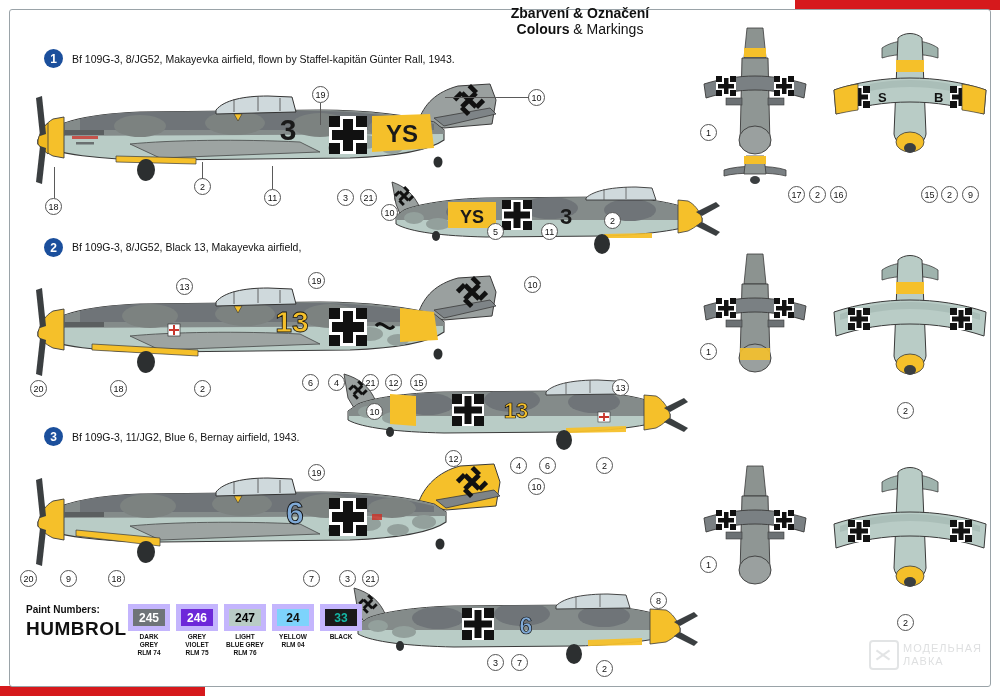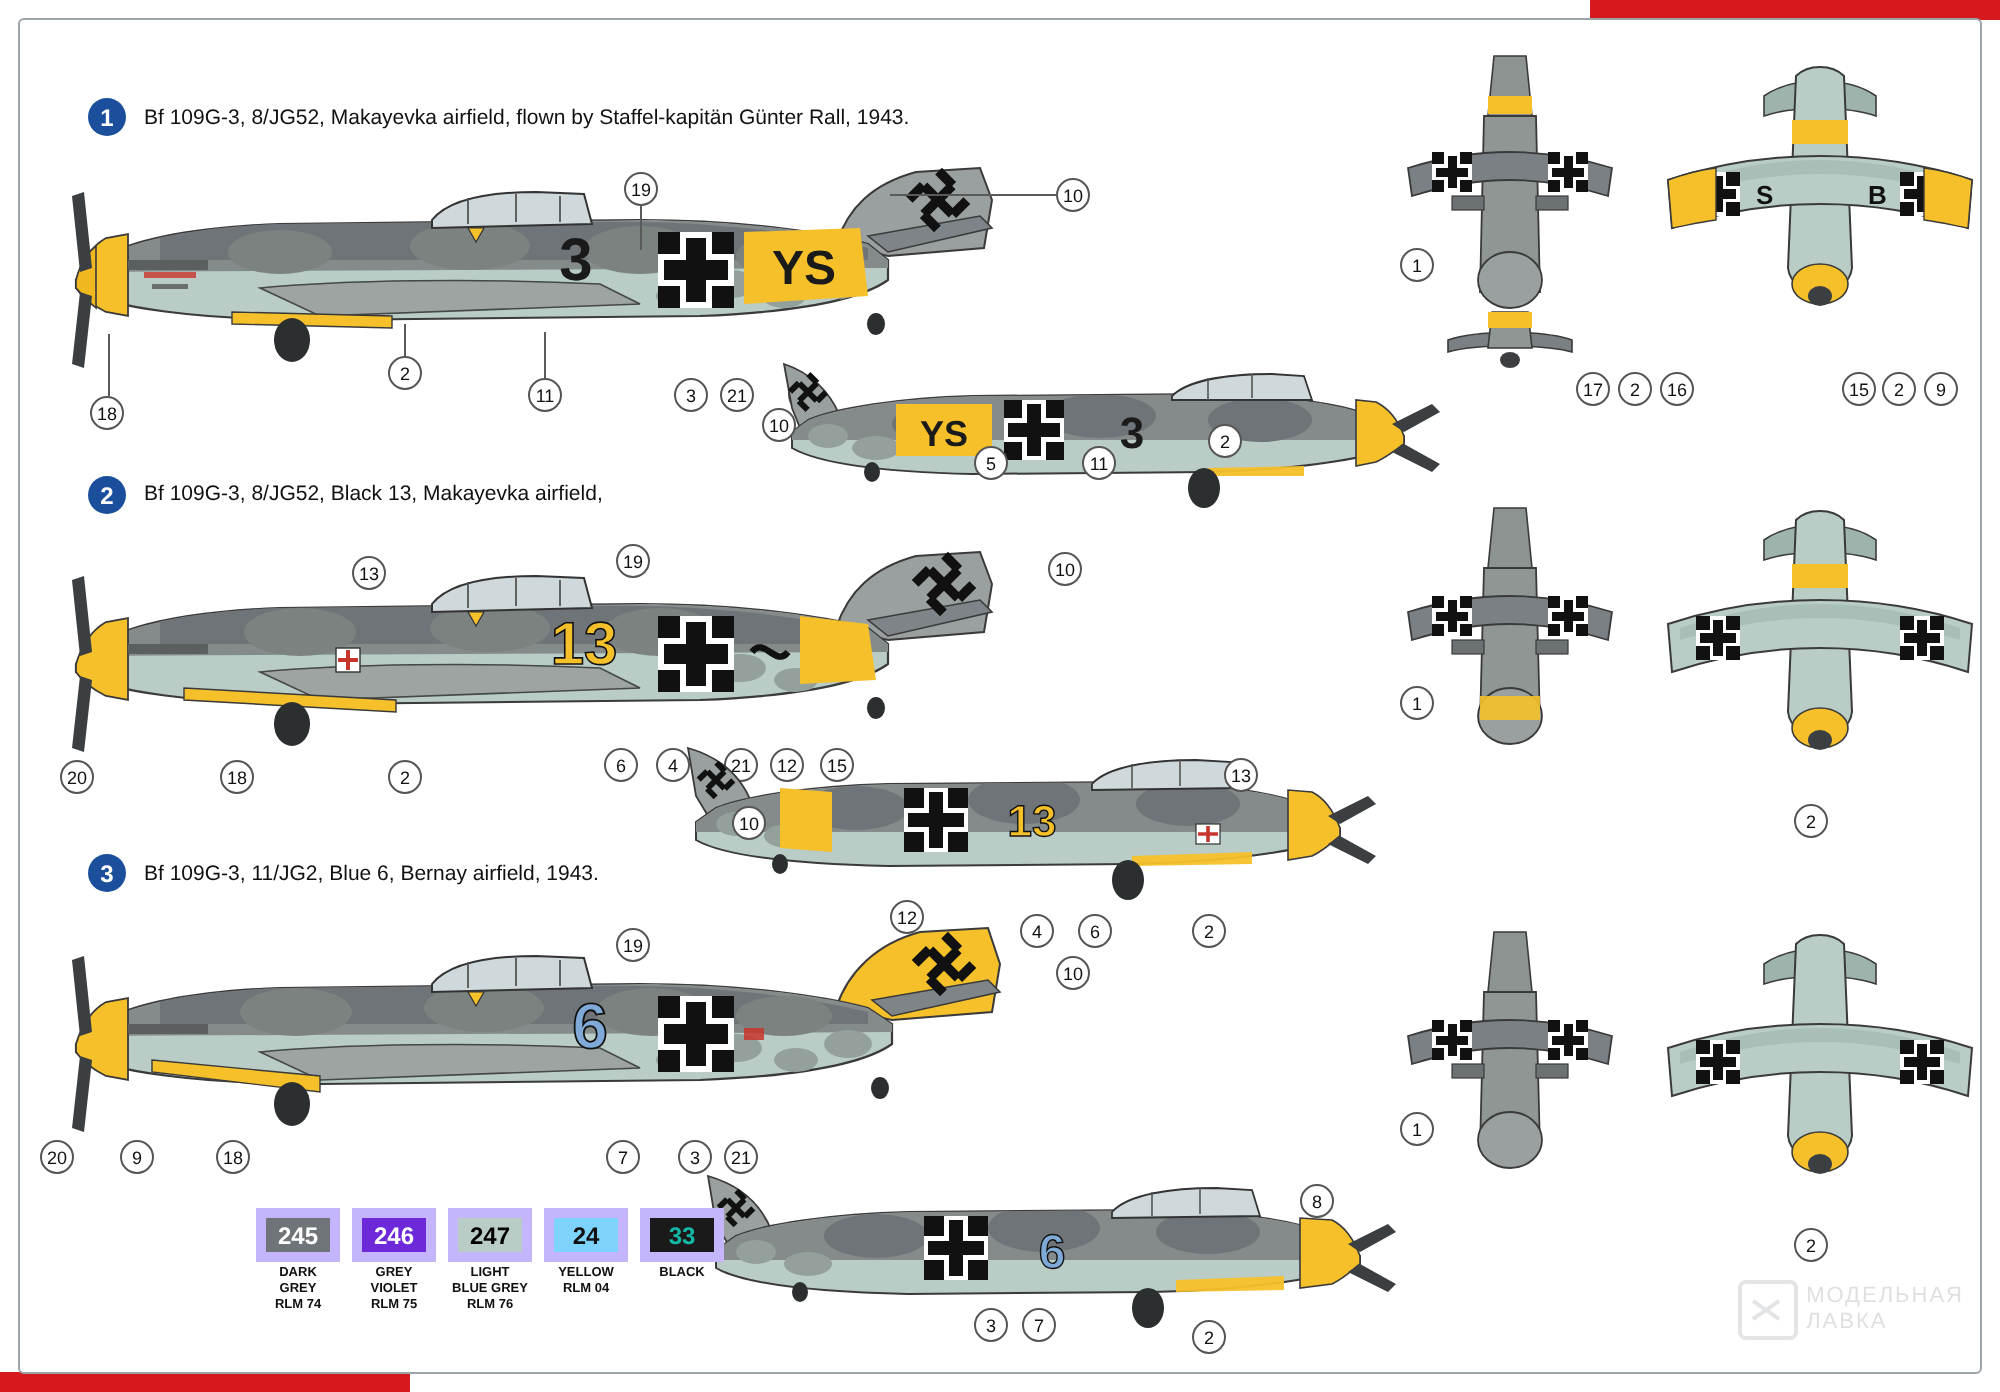--- a/index.html
+++ b/index.html
@@ -80,20 +80,24 @@
 </style>
 </head>
 <body>
 
 <div class="sheet">
 
   <div class="red-bar-tr"></div>
   <div class="red-bar-bl"></div>
   <div class="frame"></div>
 
+  <div class="header">
+    <div class="l1">Zbarvení &amp; Označení</div>
+    <div class="l2"><b>Colours</b><span> &amp; Markings</span></div>
+  </div>
 
   <div class="num-circle" style="left:44px;top:49px;">1</div>
   <div class="caption" style="left:72px;top:52px;width:430px;">Bf 109G-3, 8/JG52, Makayevka airfield, flown by Staffel-kapitän Günter Rall, 1943.</div>
 
   <div class="art" style="left:20px;top:78px;">
   <svg width="500" height="125" viewBox="0 0 500 125">
     <defs>
       <clipPath id="fus1">
             <path d="M18,62 C30,44 70,36 120,34 L300,32 C350,32 392,38 414,44 L424,52 L424,62 C410,72 380,78 330,80 L140,82 C80,82 34,76 18,66 Z"></path>
           </clipPath>
@@ -672,20 +676,24 @@
           <rect x="120" y="65" width="22" height="8" fill="#fff"></rect>
       <rect x="128.5" y="60" width="5" height="18" fill="#111"></rect>
           <rect x="122" y="66.5" width="18" height="5" fill="#111"></rect>
     </g>
     <ellipse cx="80" cy="114" rx="14" ry="10" fill="#f5c02a" stroke="#3a3a3a" stroke-width=".8"></ellipse>
     <ellipse cx="80" cy="120" rx="6" ry="5" fill="#3b3f41"></ellipse>
   </svg>
   </div>
   <div class="callout" style="left:897px;top:614px;">2</div>
 
+  <div class="paint-wrap">
+    <div class="paint-title">Paint Numbers:</div>
+    <div class="humbrol">HUMBROL</div>
+  </div>
 
   <div class="chips">
     <div class="chip">
       <div class="sw" style="background:#6f7478;color:#ffffff;">245</div>
       <div class="cap">
         <div>DARK</div>
         <div>GREY</div>
         <div>RLM 74</div>
       </div>
     </div>

